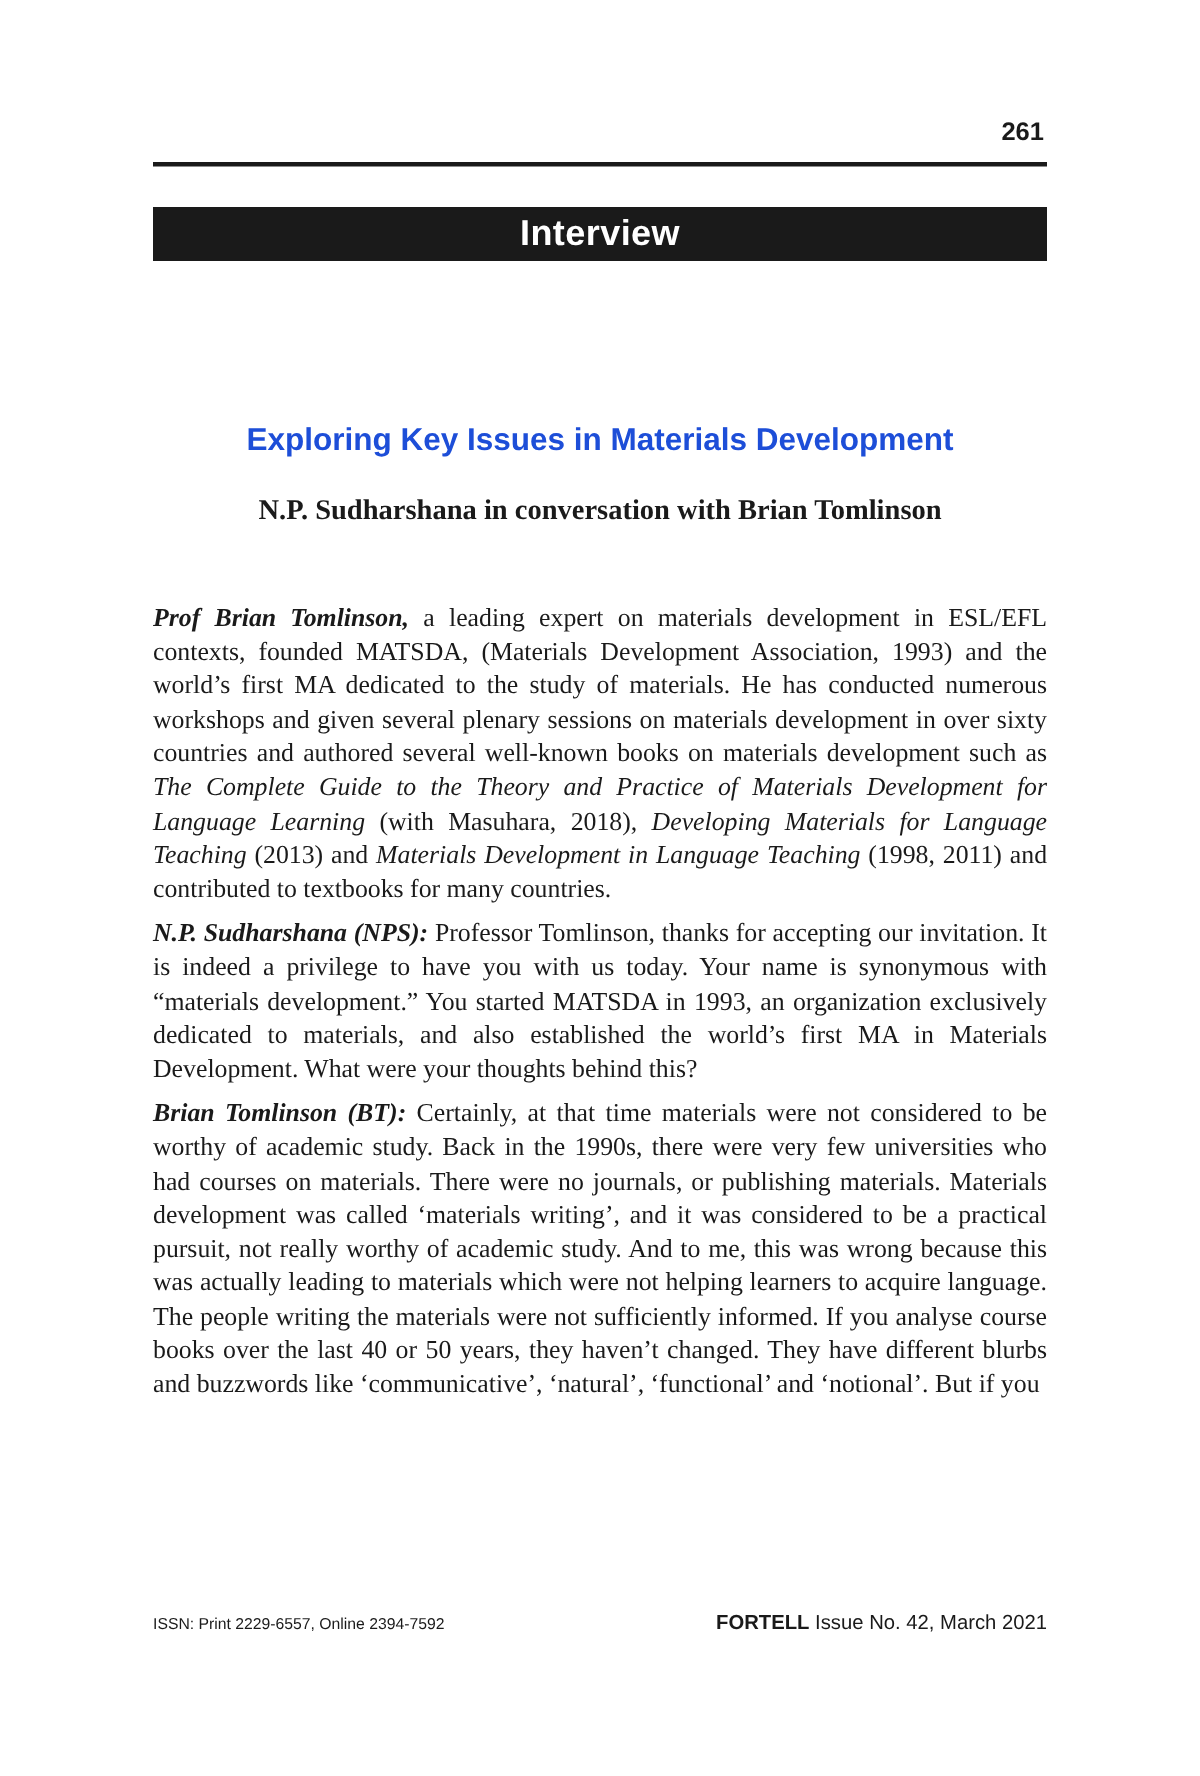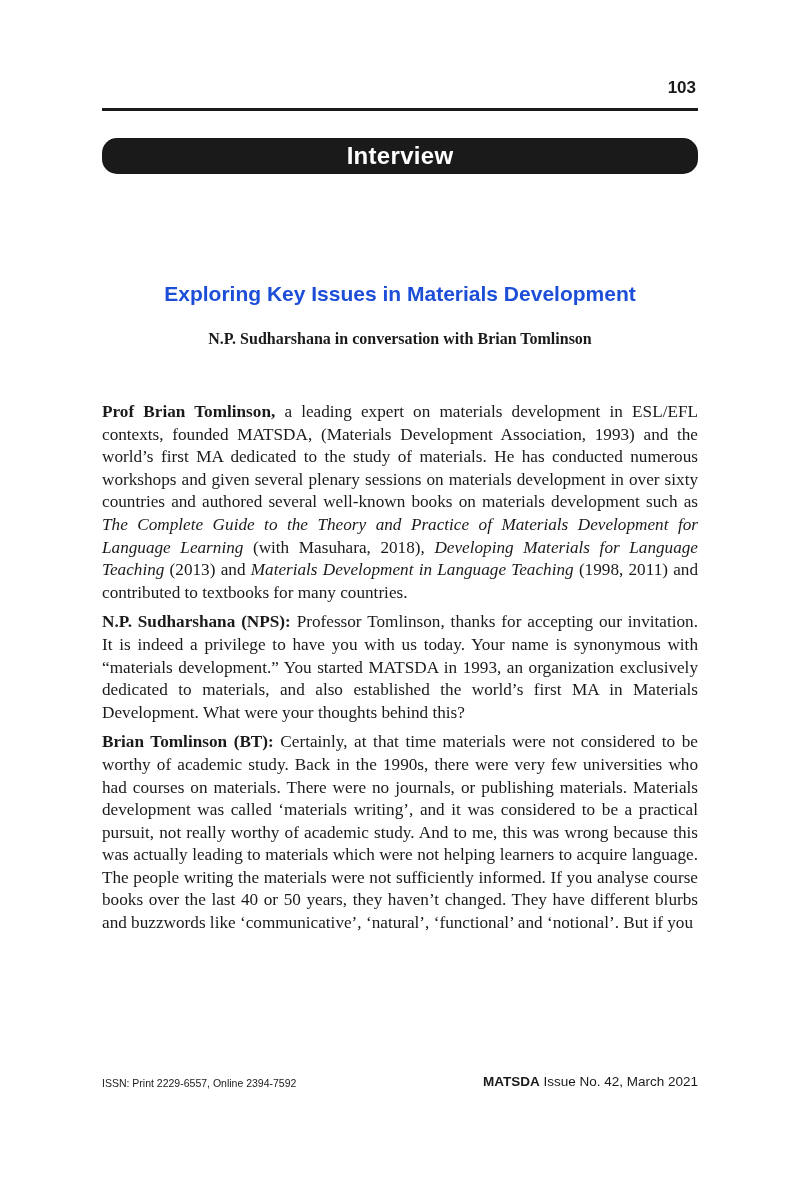--- a/index.html
+++ b/index.html
@@ -38,60 +38,60 @@
       width: 596px;
       height: 36px;
       background: #1a1a1a;
       color: #ffffff;
       font-family: "Liberation Sans", sans-serif;
       font-weight: bold;
       font-size: 24px;
       text-align: center;
       line-height: 36px;
       letter-spacing: 0.3px;
-      border-radius: 15px;
     }
     .article-title {
       position: absolute;
       left: 102px;
       top: 282px;
       width: 596px;
       text-align: center;
       font-family: "Liberation Sans", sans-serif;
       font-weight: bold;
       font-size: 21px;
       color: #1d4ed8;
     }
     .article-subtitle {
       position: absolute;
       left: 102px;
       top: 330px;
       width: 596px;
       text-align: center;
       font-family: "Liberation Serif", serif;
       font-weight: bold;
-      font-size: 16px;
+      font-size: 19px;
       color: #1a1a1a;
     }
     .body {
       position: absolute;
       left: 102px;
       top: 401px;
       width: 596px;
       font-family: "Liberation Serif", serif;
       font-size: 17.2px;
       line-height: 22.6px;
       text-align: justify;
       color: #1a1a1a;
     }
     .body p {
       margin: 0 0 7px 0;
     }
     .body b {
       font-weight: bold;
+      font-style: italic;
     }
     .body i {
     }
     .footer-left {
       position: absolute;
       left: 102px;
       top: 1077px;
       font-family: "Liberation Sans", sans-serif;
       font-size: 10.5px;
       color: #1a1a1a;
@@ -104,27 +104,27 @@
       font-size: 13.5px;
       color: #1a1a1a;
     }
     .footer-right b {
       font-weight: bold;
     }
   </style>
 </head>
 <body>
 
-<div class="page-number">103</div>
+<div class="page-number">261</div>
 <div class="top-rule"></div>
 <div class="section-banner">Interview</div>
 
 <div class="article-title">Exploring Key Issues in Materials Development</div>
 <div class="article-subtitle">N.P. Sudharshana in conversation with Brian Tomlinson</div>
 
 <div class="body">
   <p><b>Prof Brian Tomlinson,</b><span> a leading expert on materials development in ESL/EFL contexts, founded MATSDA, (Materials Development Association, 1993) and the world’s first MA dedicated to the study of materials. He has conducted numerous workshops and given several plenary sessions on materials development in over sixty countries and authored several well-known books on materials development such as </span><i>The Complete Guide to the Theory and Practice of Materials Development for Language Learning</i><span> (with Masuhara, 2018), </span><i>Developing Materials for Language Teaching</i><span> (2013) and </span><i>Materials Development in Language Teaching</i><span> (1998, 2011) and contributed to textbooks for many countries.</span></p>
   <p><b>N.P. Sudharshana (NPS):</b><span> Professor Tomlinson, thanks for accepting our invitation. It is indeed a privilege to have you with us today. Your name is synonymous with “materials development.” You started MATSDA in 1993, an organization exclusively dedicated to materials, and also established the world’s first MA in Materials Development. What were your thoughts behind this?</span></p>
   <p><b>Brian Tomlinson (BT):</b><span> Certainly, at that time materials were not considered to be worthy of academic study. Back in the 1990s, there were very few universities who had courses on materials. There were no journals, or publishing materials. Materials development was called ‘materials writing’, and it was considered to be a practical pursuit, not really worthy of academic study. And to me, this was wrong because this was actually leading to materials which were not helping learners to acquire language. The people writing the materials were not sufficiently informed. If you analyse course books over the last 40 or 50 years, they haven’t changed. They have different blurbs and buzzwords like ‘communicative’, ‘natural’, ‘functional’ and ‘notional’. But if you</span></p>
 </div>
 
 <div class="footer-left">ISSN: Print 2229-6557, Online 2394-7592</div>
-<div class="footer-right"><b>MATSDA</b><span> Issue No. 42, March 2021</span></div>
+<div class="footer-right"><b>FORTELL</b><span> Issue No. 42, March 2021</span></div>
 
 </body></html>

